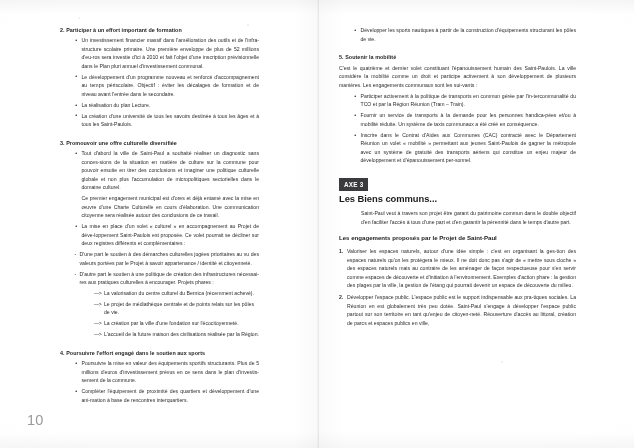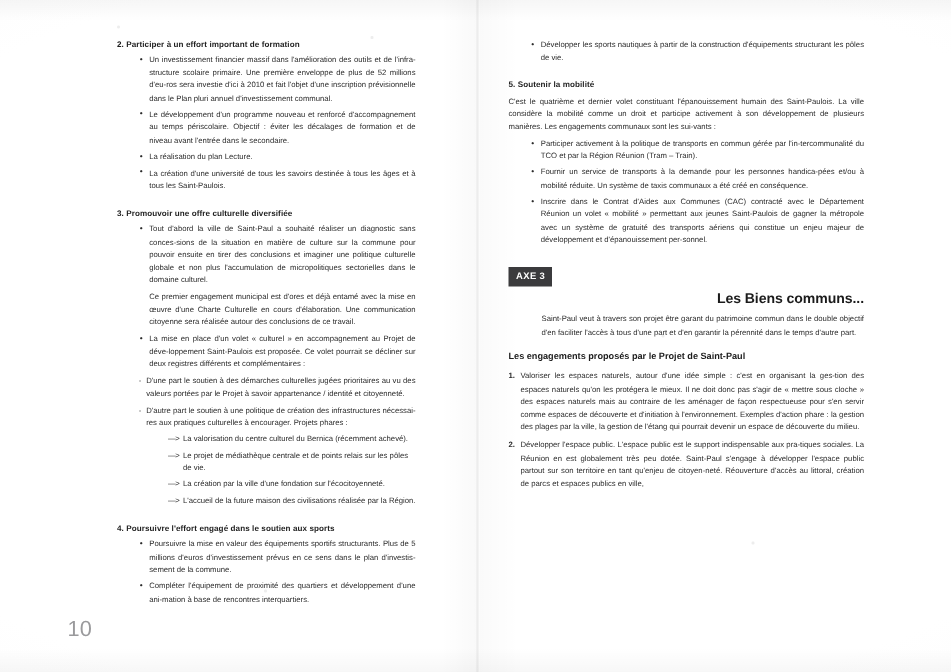--- a/index.html
+++ b/index.html
@@ -69,21 +69,21 @@
     pointer-events: none;
   }
 
   
   .page {
     position: absolute;
     top: 0;
     height: 448px;
     box-sizing: border-box;
   }
-  .page-left  { left: 18px;     width: 281px; padding: 26px 22px 0 60px; }
+  .page-left  { left: 0;     width: 281px; padding: 26px 22px 0 60px; }
   .page-right { left: 317px; width: 317px; padding: 26px 58px 0 22px; }
 
   .col {
     font-size: 5.15px;
     line-height: 8.55px;
     text-align: justify;
     text-justify: inter-word;
     hyphens: manual;
   }
 
@@ -188,21 +188,21 @@
     padding: 3.2px 5px 3.6px 5px;
     letter-spacing: 0.04em;
     margin: 0 0 4px 0;
   }
   .axe-title {
     font-size: 9.4px;
     font-weight: bold;
     color: #1b1b1b;
     margin: 0 0 5px 0;
     letter-spacing: -0.005em;
-    text-align: right;
+    text-align: left;
   }
   .axe-intro {
     margin-left: 22px;
     font-size: 5.15px;
     line-height: 8.55px;
     text-align: justify;
   }
   h3.engagements {
     font-size: 6.1px;
     font-weight: bold;

